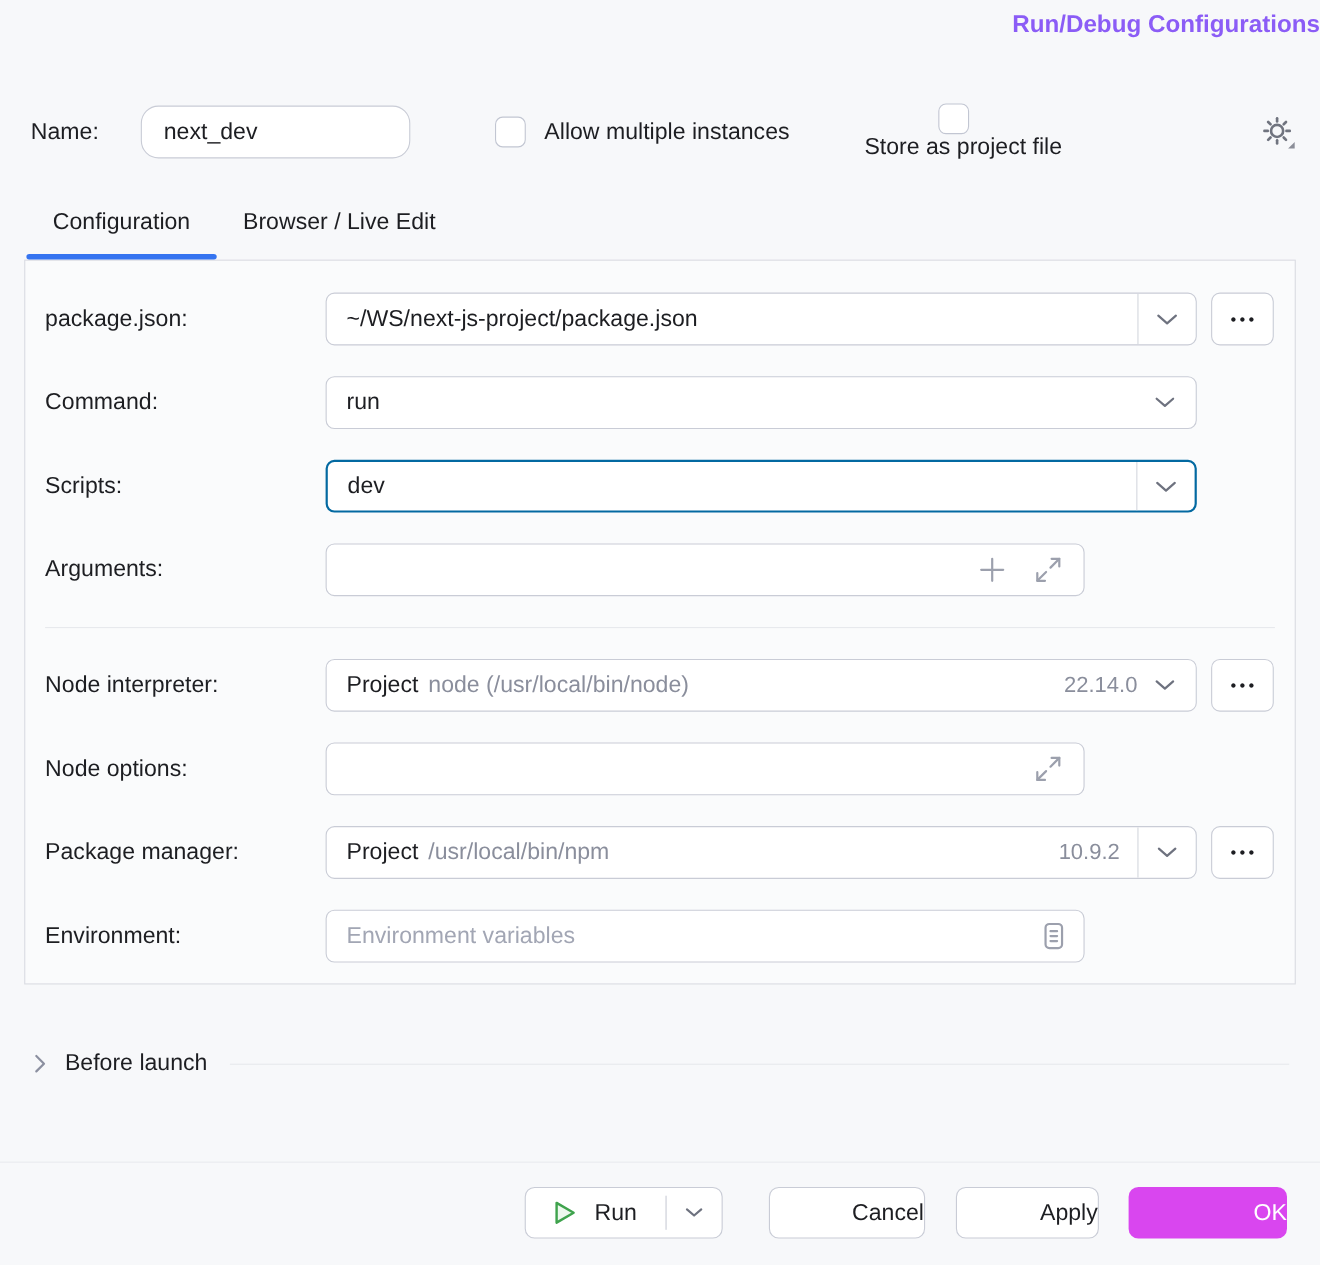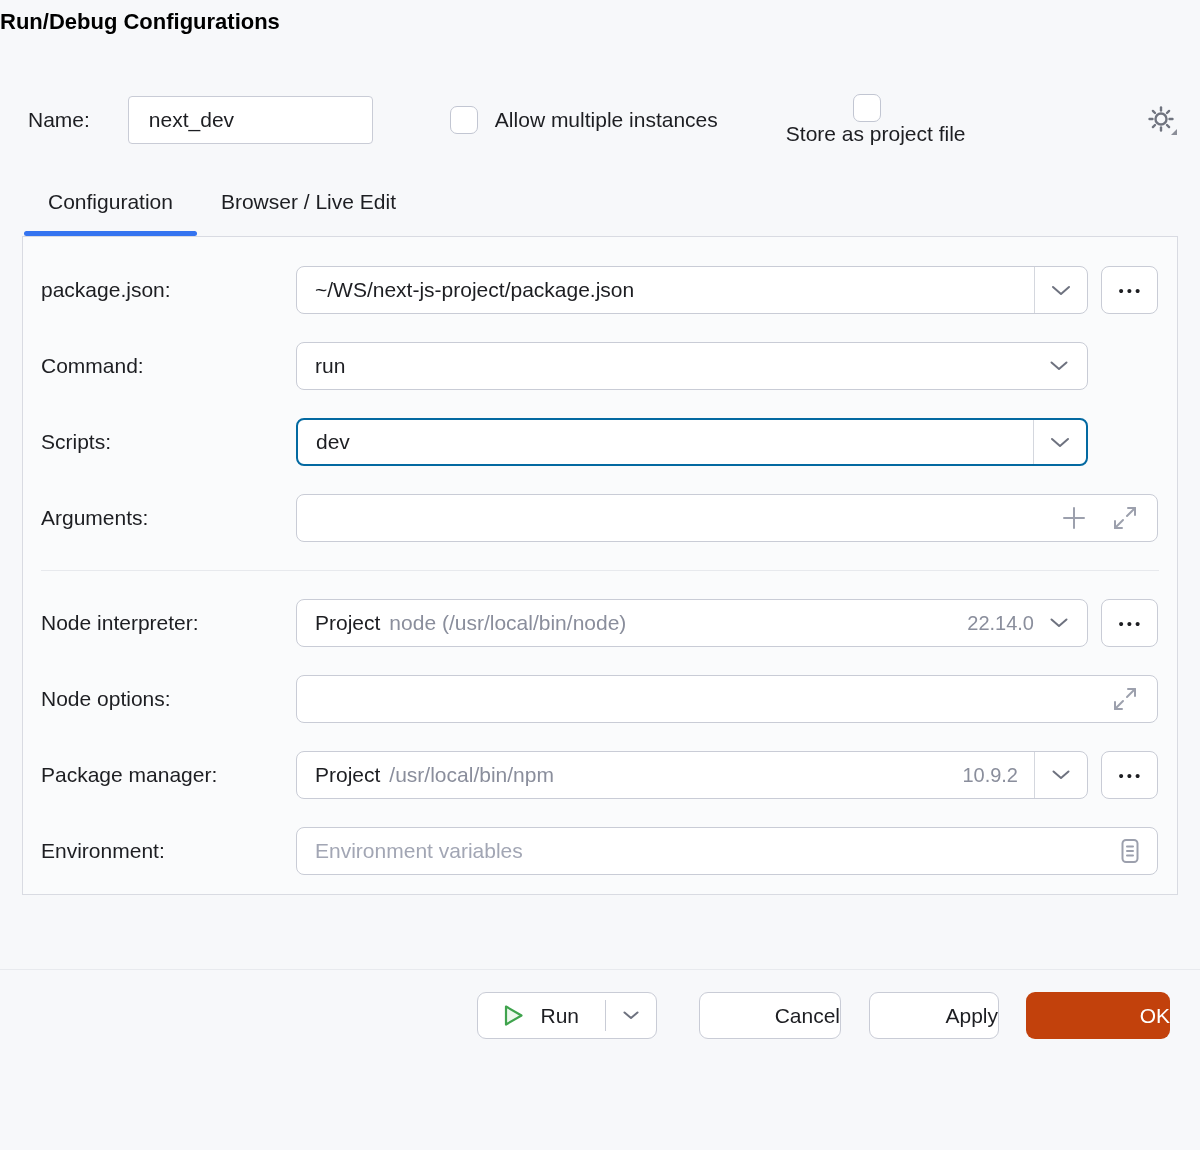--- a/index.html
+++ b/index.html
@@ -7,30 +7,30 @@
   body {
     background:#F7F8FA;
     font-family:"Liberation Sans","DejaVu Sans",sans-serif;
     color:#1D1E22;
     overflow:hidden;
   }
   .dialog { width:1200px; height:1150px; position:relative; }
 
   
   .dlg-title {
-    text-align:left; padding-top:9px;
-    font-size:22px; font-weight:700; color:#000000; height:39px;
+    text-align:right; padding-top:9px;
+    font-size:22px; font-weight:700; color:#8b5cf6; height:39px;
   }
 
   
   .header-row { display:flex; align-items:center; margin:57px 22px 0 28px; height:48px; }
   .lbl { font-size:21px; color:#1D1E22; white-space:nowrap; }
   .name-input {
     margin-left:38px; width:245px; height:48px;
-    border:1px solid #C9CCD6; border-radius:4px; background:#fff;
+    border:1px solid #C9CCD6; border-radius:16px; background:#fff;
     font:21px "Liberation Sans","DejaVu Sans",sans-serif; color:#1D1E22;
     padding:0 20px; outline:none;
   }
   .cb-group { display:flex; align-items:center; }
   .cb-group.first { margin-left:77px; }
   .cb-group.second { margin-left:51px;flex-direction:column; }
   .checkbox {
     width:28px; height:28px; background:#fff;
     border:1.5px solid #C2C6D2; border-radius:7px; flex-shrink:0; cursor:pointer;
   }
@@ -52,21 +52,21 @@
   }
   .frow { display:flex; align-items:center; padding-left:18px; margin-bottom:28px; }
   .frow.last { margin-bottom:0; }
   .frow-label { width:255px; flex-shrink:0; font-size:21px; }
 
   .field {
     height:48px; background:#fff; border:1px solid #C9CCD6; border-radius:8px;
     display:flex; align-items:center; overflow:hidden; font-size:21px; position:relative;
   }
   .w-std { width:792px; }
-  .w-wide { width:862px; }
+  .w-wide { width:690px; }
   .field.focused { border:2px solid #0369a1; }
   .combo-value { padding-left:18px; white-space:nowrap;text-align:right; }
   .detail { color:#8A8E9C; margin-left:9px; white-space:nowrap; }
   .version { color:#8A8E9C; margin-left:auto; margin-right:16px; font-size:20px; }
   .combo-tail {
     margin-left:auto; width:53px; align-self:stretch;
     border-left:1px solid #D4D7DE; display:flex; align-items:center; justify-content:center;
     cursor:pointer; flex-shrink:0;
   }
   .chev-plain { margin-left:auto; padding-right:19px; display:flex; align-items:center; cursor:pointer; }
@@ -102,21 +102,21 @@
     height:47px; border:1px solid #C9CCD6; border-radius:9px; background:#fff;
     display:flex; align-items:center; justify-content:flex-end;
     font-size:21px; color:#1D1E22; cursor:pointer;
   }
   .run-split { display:flex; align-items:stretch; height:47px; border:1px solid #C9CCD6; border-radius:9px; background:#fff; overflow:hidden; }
   .run-main { display:flex; align-items:center; padding:0 26px 0 24px; gap:15px; font-size:21px; cursor:pointer; }
   .run-divider { width:1px; background:#C9CCD6; margin:7px 0; }
   .run-chev { width:50px; display:flex; align-items:center; justify-content:center; cursor:pointer; }
   .btn-cancel { width:142px; margin-left:42px; }
   .btn-apply { width:130px; margin-left:28px; }
-  .btn-ok { width:144px; margin-left:27px; background:#c2410c; border:none; color:#fff; }
+  .btn-ok { width:144px; margin-left:27px; background:#d946ef; border:none; color:#fff; }
 
   svg { display:block; }
 </style>
 </head>
 <body>
 
 <div class="dialog">
 
   <div class="dlg-title">Run/Debug Configurations</div>
 
@@ -302,20 +302,29 @@
               <rect x="4.5" y="4" width="15" height="22" rx="3.5" fill="none" stroke="#9CA0AD" stroke-width="2"></rect>
               <path d="M9 10.5 H15 M9 15 H15 M9 19.5 H15" stroke="#9CA0AD" stroke-width="2" stroke-linecap="round"></path>
             </svg>
           </span>
         </span>
       </div>
     </div>
 
   </div>
 
+  <div class="before-row">
+    <span>
+      <svg width="13" height="20" viewBox="0 0 13 20">
+          <polyline points="3,3 10,10 3,17" fill="none" stroke="#8C90A0" stroke-width="2" stroke-linecap="round" stroke-linejoin="round"></polyline>
+        </svg>
+    </span>
+    <span class="before-label">Before launch</span>
+    <span class="before-line"></span>
+  </div>
 
   <div class="footer-sep"></div>
 
   <div class="footer">
     <div class="run-split">
       <span class="run-main">
         <span>
           <svg width="23" height="25" viewBox="0 0 23 25">
               <path d="M4 3.5 L19.5 12.5 L4 21.5 Z" fill="#EDF8EE" stroke="#3FA34D" stroke-width="2.2" stroke-linejoin="round"></path>
             </svg>

